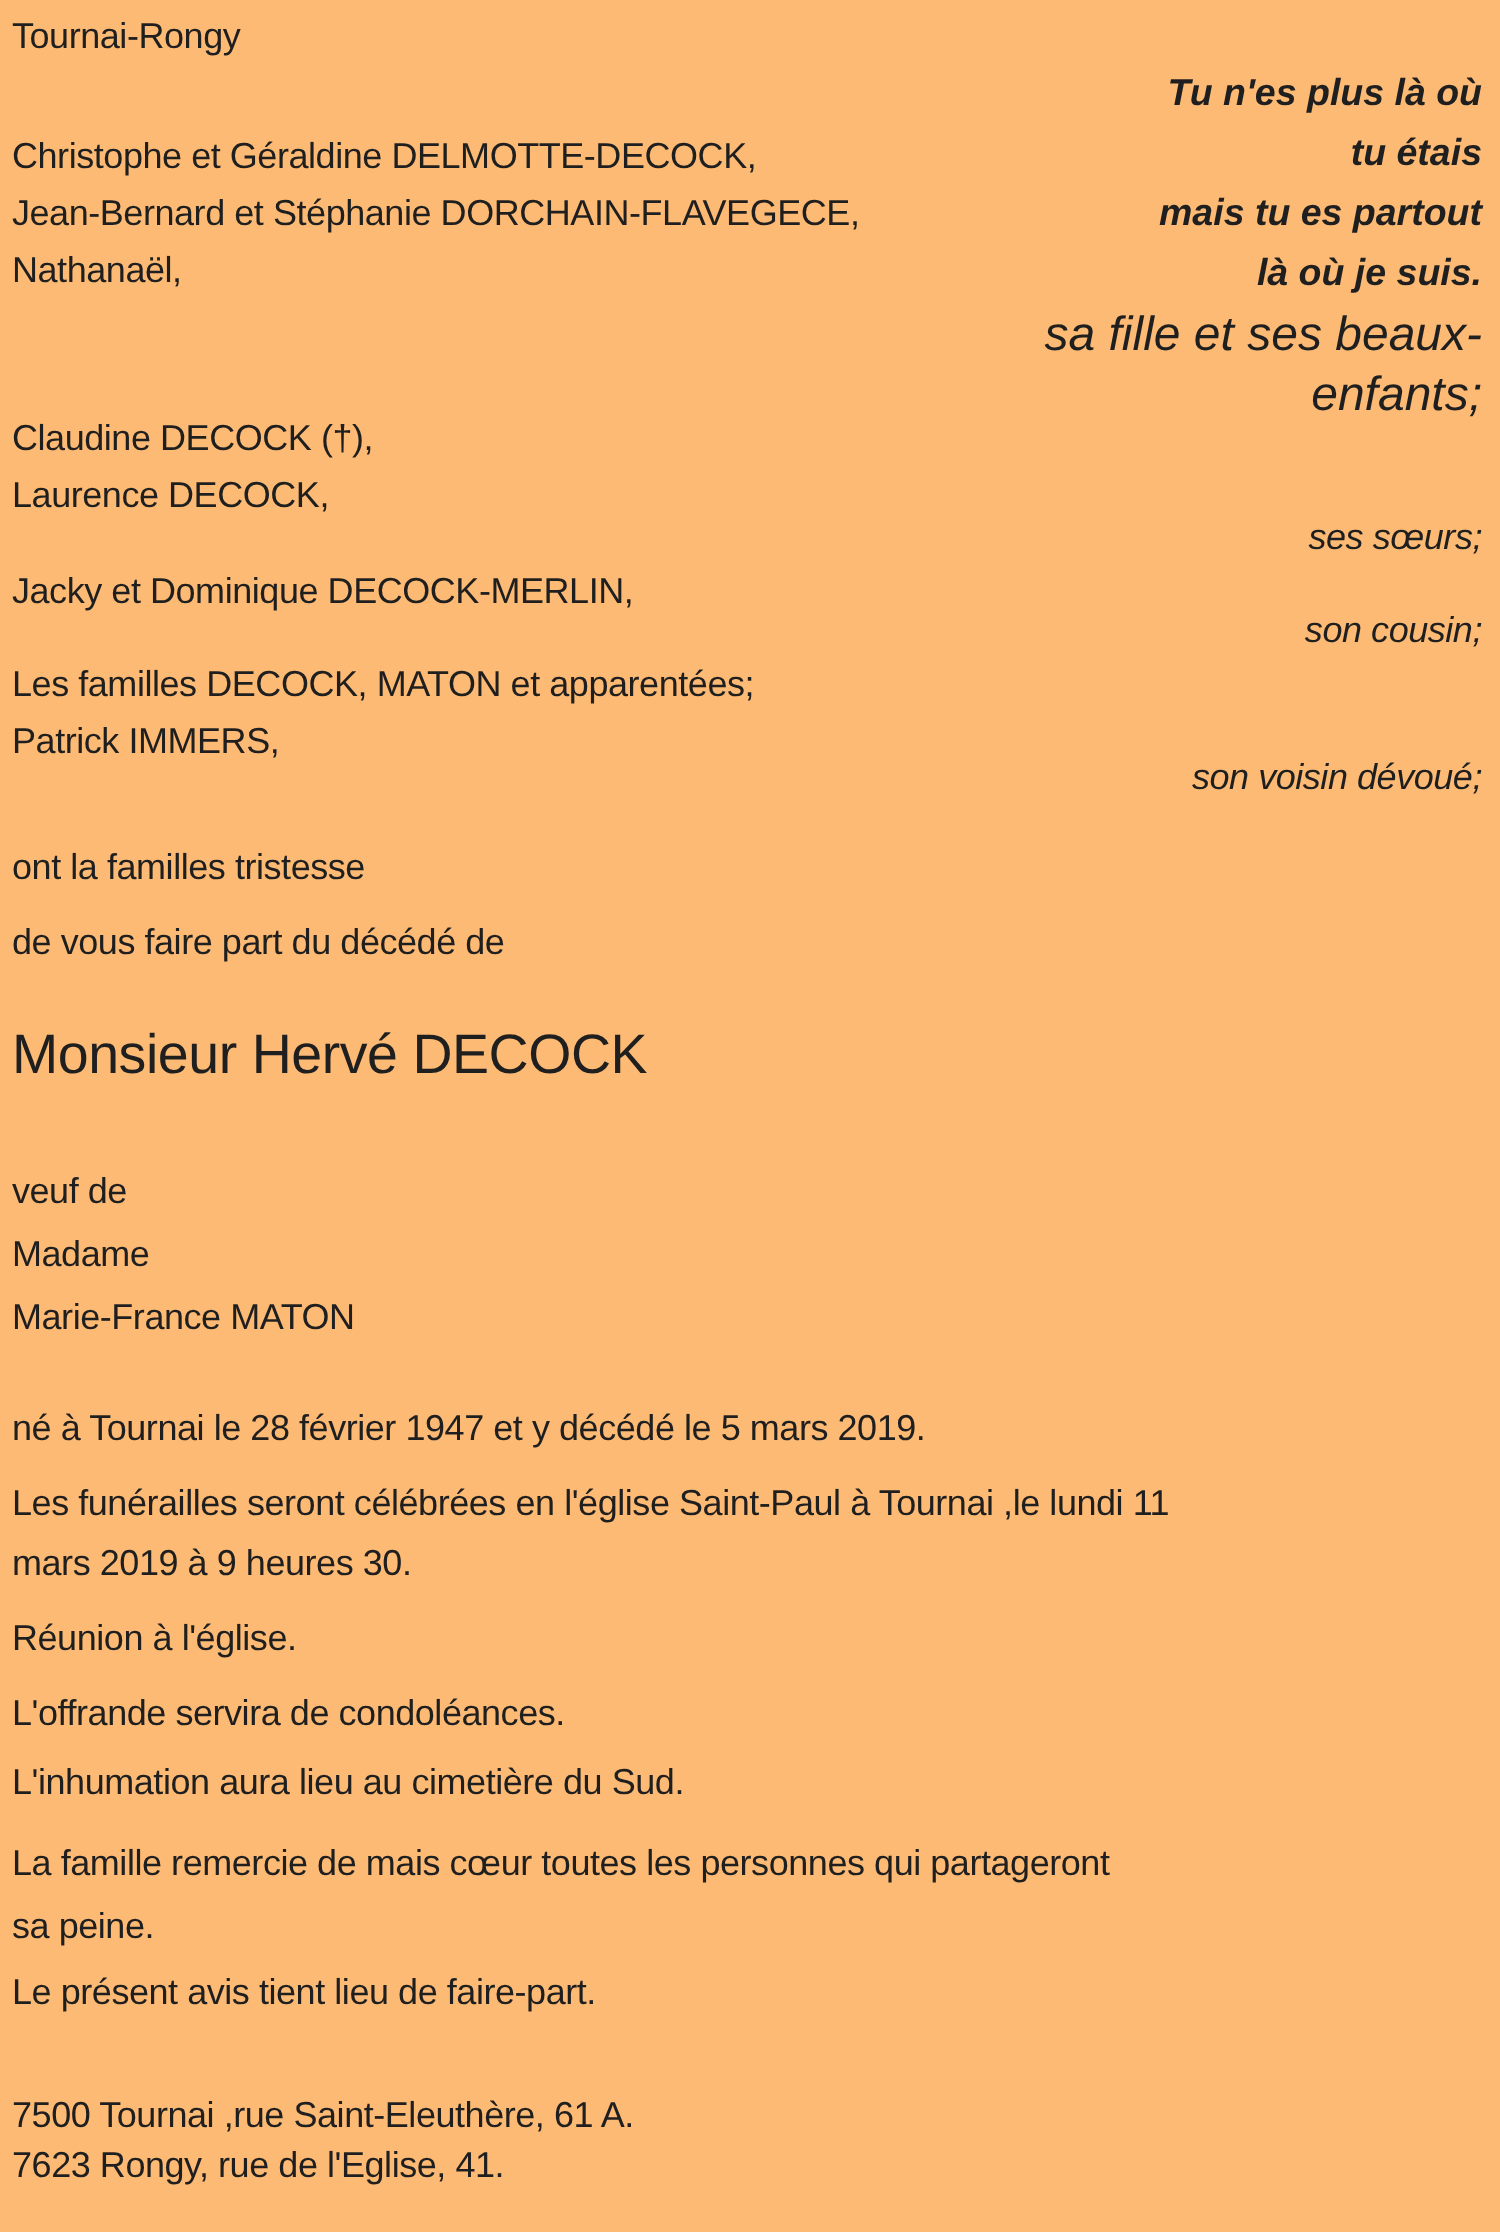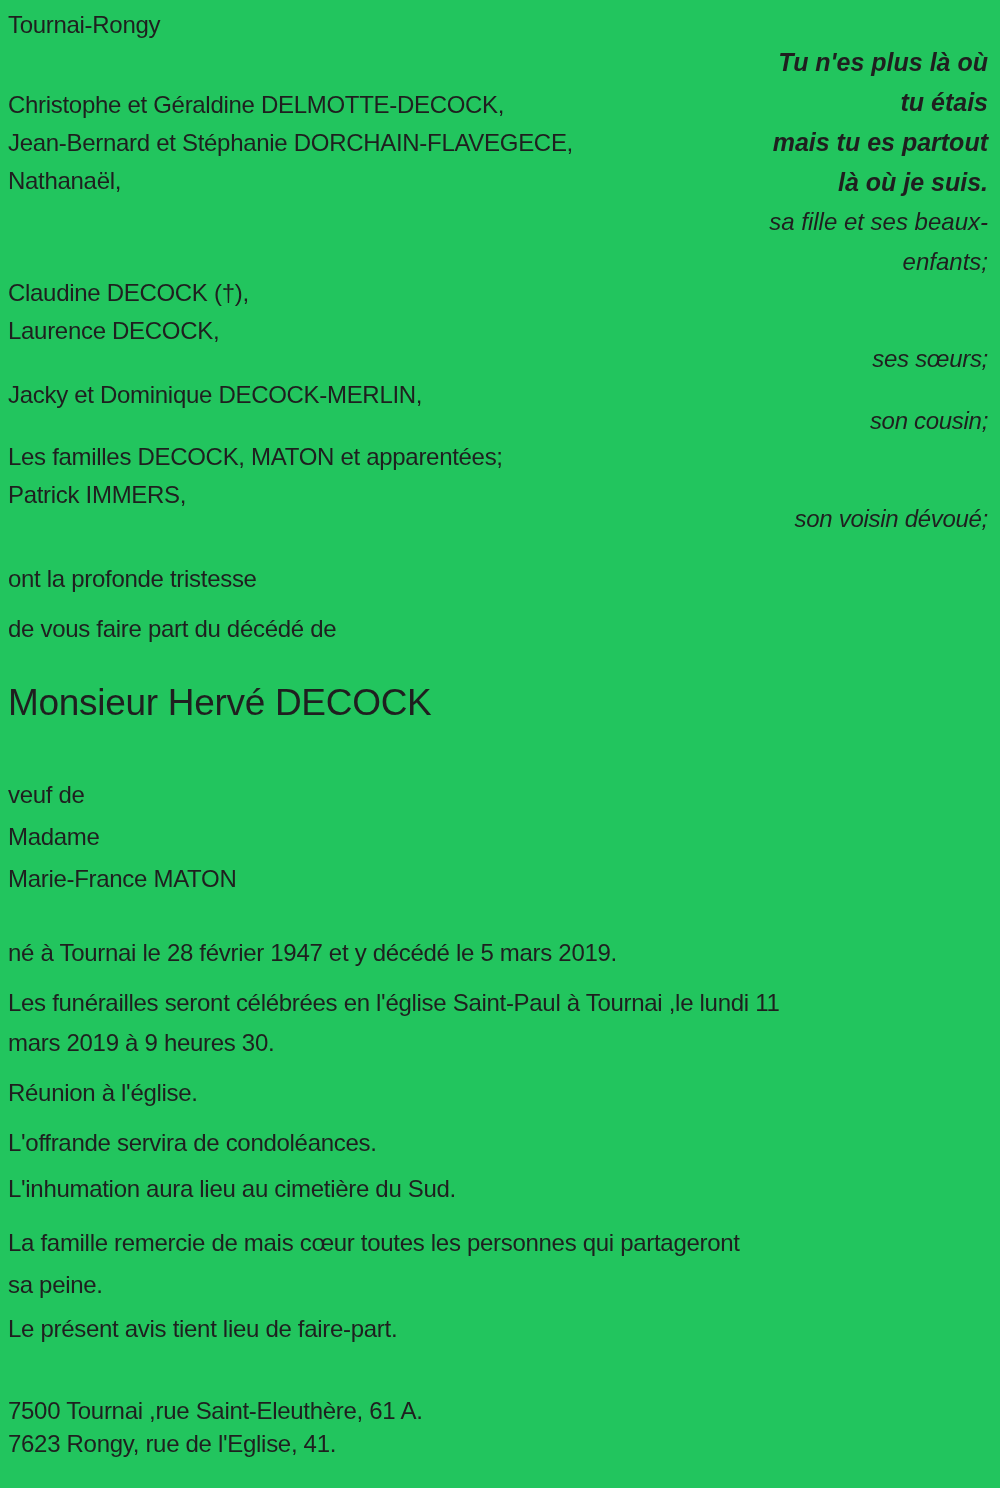--- a/index.html
+++ b/index.html
@@ -4,21 +4,21 @@
 <style>
   html, body {
     margin: 0;
     padding: 0;
     background: #ffffff;
   }
   #page {
     position: relative;
     width: 1000px;
     height: 1488px;
-    background: #22c55e;
+    background: #fdba74;
     font-family: "Liberation Sans", sans-serif;
     color: #1f1f1f;
     overflow: hidden;
   }
   .line {
     position: absolute;
     left: 8px;
     font-size: 24px;
     line-height: 1.25;
     letter-spacing: -0.3px;
@@ -40,21 +40,21 @@
   }
   .quote-line {
     font-size: 25px;
     font-weight: bold;
     font-style: italic;
     line-height: 40px;
     white-space: nowrap;
     margin-left: 24px;
   }
   .quote-attrib {
-    font-size: 24px;
+    font-size: 32px;
     font-style: italic;
     line-height: 40px;
     white-space: nowrap;
   }
   .deceased {
     position: absolute;
     left: 8px;
     top: 682px;
     font-size: 37px;
     font-weight: normal;
@@ -86,21 +86,21 @@
   <div class="line" style="top:316px">Laurence DECOCK,</div>
   <div class="line r italic" style="top:344px">ses sœurs;</div>
 
   <div class="line" style="top:380px">Jacky et Dominique DECOCK-MERLIN,</div>
   <div class="line r italic" style="top:406px">son cousin;</div>
 
   <div class="line" style="top:442px">Les familles DECOCK, MATON et apparentées;</div>
   <div class="line" style="top:480px">Patrick IMMERS,</div>
   <div class="line r italic" style="top:504px">son voisin dévoué;</div>
 
-  <div class="line" style="top:564px">ont la profonde tristesse</div>
+  <div class="line" style="top:564px">ont la familles tristesse</div>
   <div class="line" style="top:614px">de vous faire part du décédé de</div>
 
   <div class="deceased">Monsieur Hervé DECOCK</div>
 
   <div class="line" style="top:780px">veuf de</div>
   <div class="line" style="top:822px">Madame</div>
   <div class="line" style="top:864px">Marie-France MATON</div>
 
   <div class="line" style="top:938px">né à Tournai le 28 février 1947 et y décédé le 5 mars 2019.</div>
 

